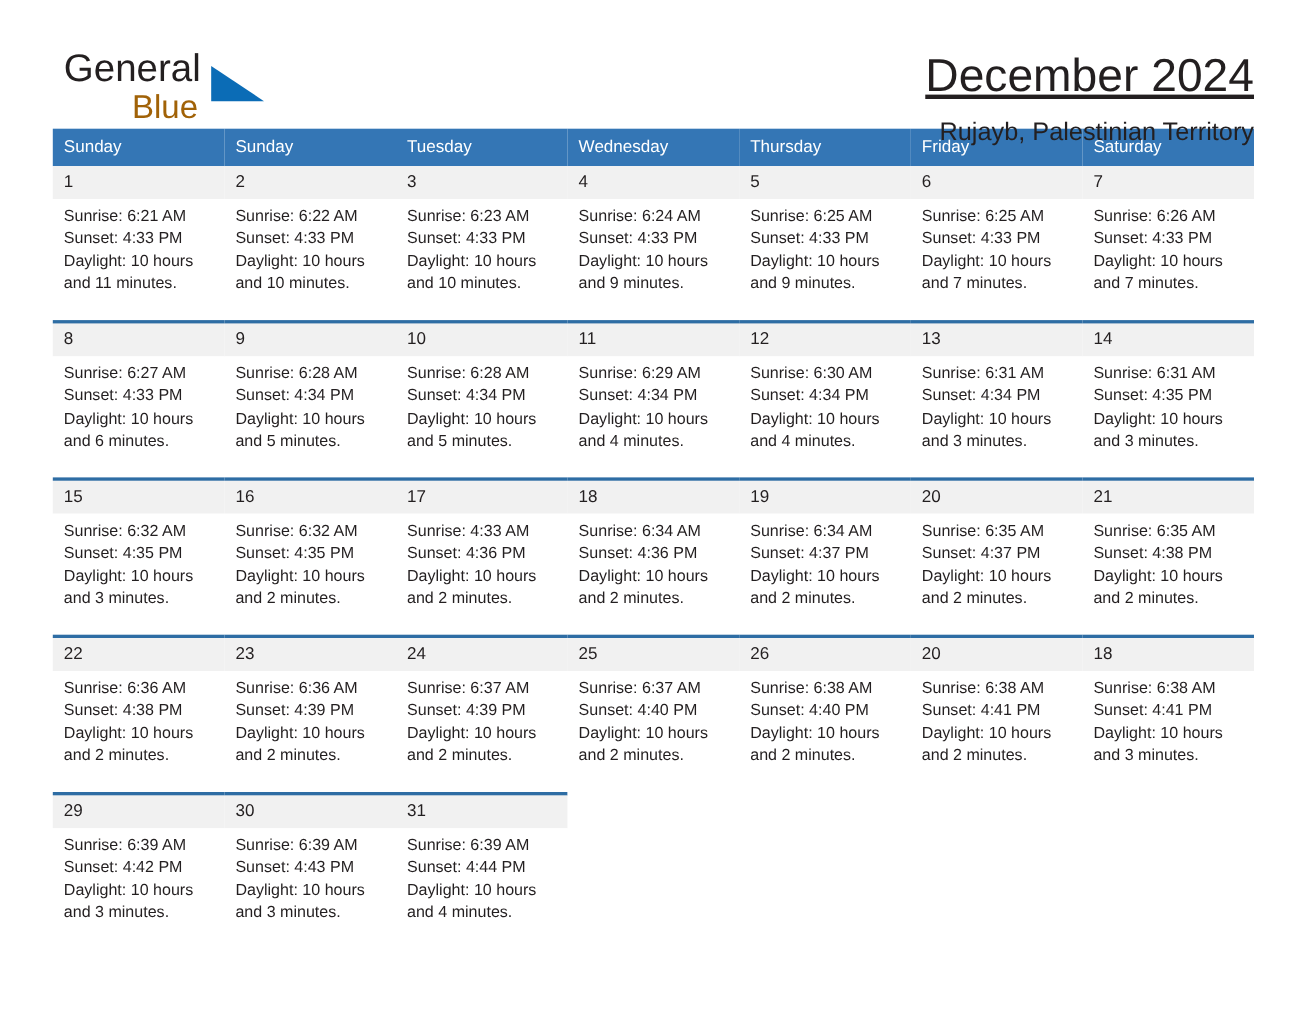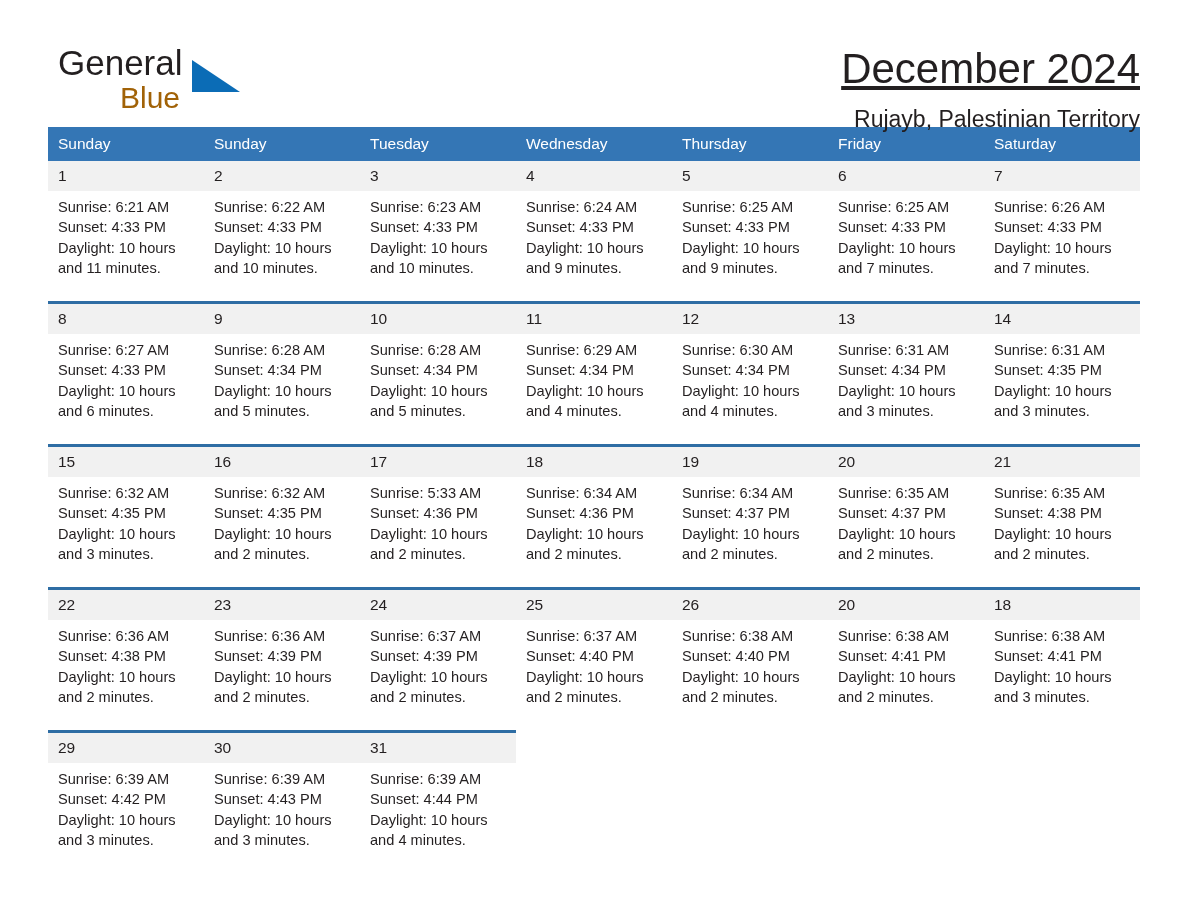--- a/index.html
+++ b/index.html
@@ -82,21 +82,21 @@
     font-weight: 400;
     margin-top: 8px;
     white-space: nowrap;
   }
 
   
   .calendar {
     width: 1092px;
     border-collapse: collapse;
     table-layout: fixed;
-    margin-top: 17px;
+    margin-top: 7px;
   }
   .calendar col { width: 156px; }
 
   thead th {
     background: #3476b5;
     color: #ffffff;
     font-size: 15.5px;
     font-weight: 400;
     text-align: left;
     padding: 8px 0 9px 10px;
@@ -295,21 +295,21 @@
             <span class="cell-line">Daylight: 10 hours</span>
             <span class="cell-line">and 3 minutes.</span>
           </td>
           <td>
             <span class="cell-line">Sunrise: 6:32 AM</span>
             <span class="cell-line">Sunset: 4:35 PM</span>
             <span class="cell-line">Daylight: 10 hours</span>
             <span class="cell-line">and 2 minutes.</span>
           </td>
           <td>
-            <span class="cell-line">Sunrise: 5:33 AM</span>
+            <span class="cell-line">Sunrise: 4:33 AM</span>
             <span class="cell-line">Sunset: 4:36 PM</span>
             <span class="cell-line">Daylight: 10 hours</span>
             <span class="cell-line">and 2 minutes.</span>
           </td>
           <td>
             <span class="cell-line">Sunrise: 6:34 AM</span>
             <span class="cell-line">Sunset: 4:36 PM</span>
             <span class="cell-line">Daylight: 10 hours</span>
             <span class="cell-line">and 2 minutes.</span>
           </td>

